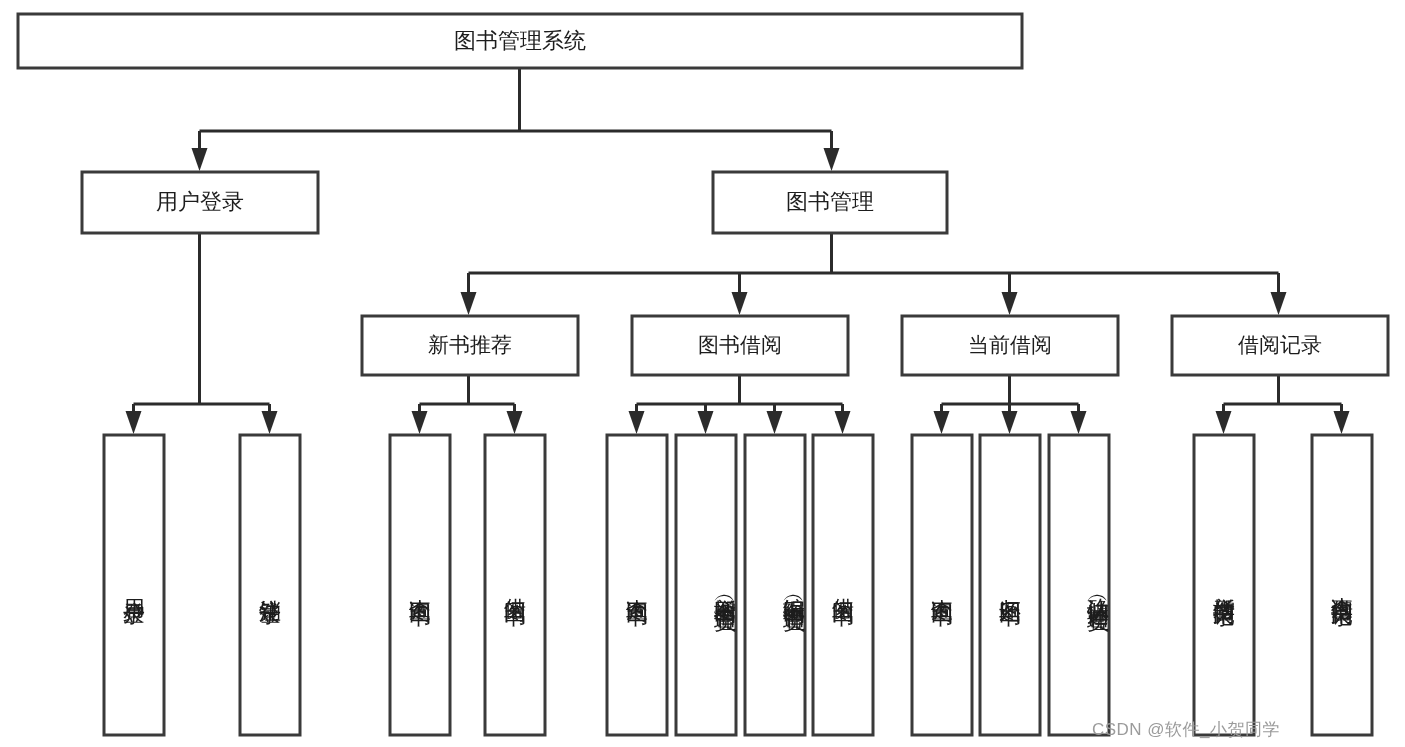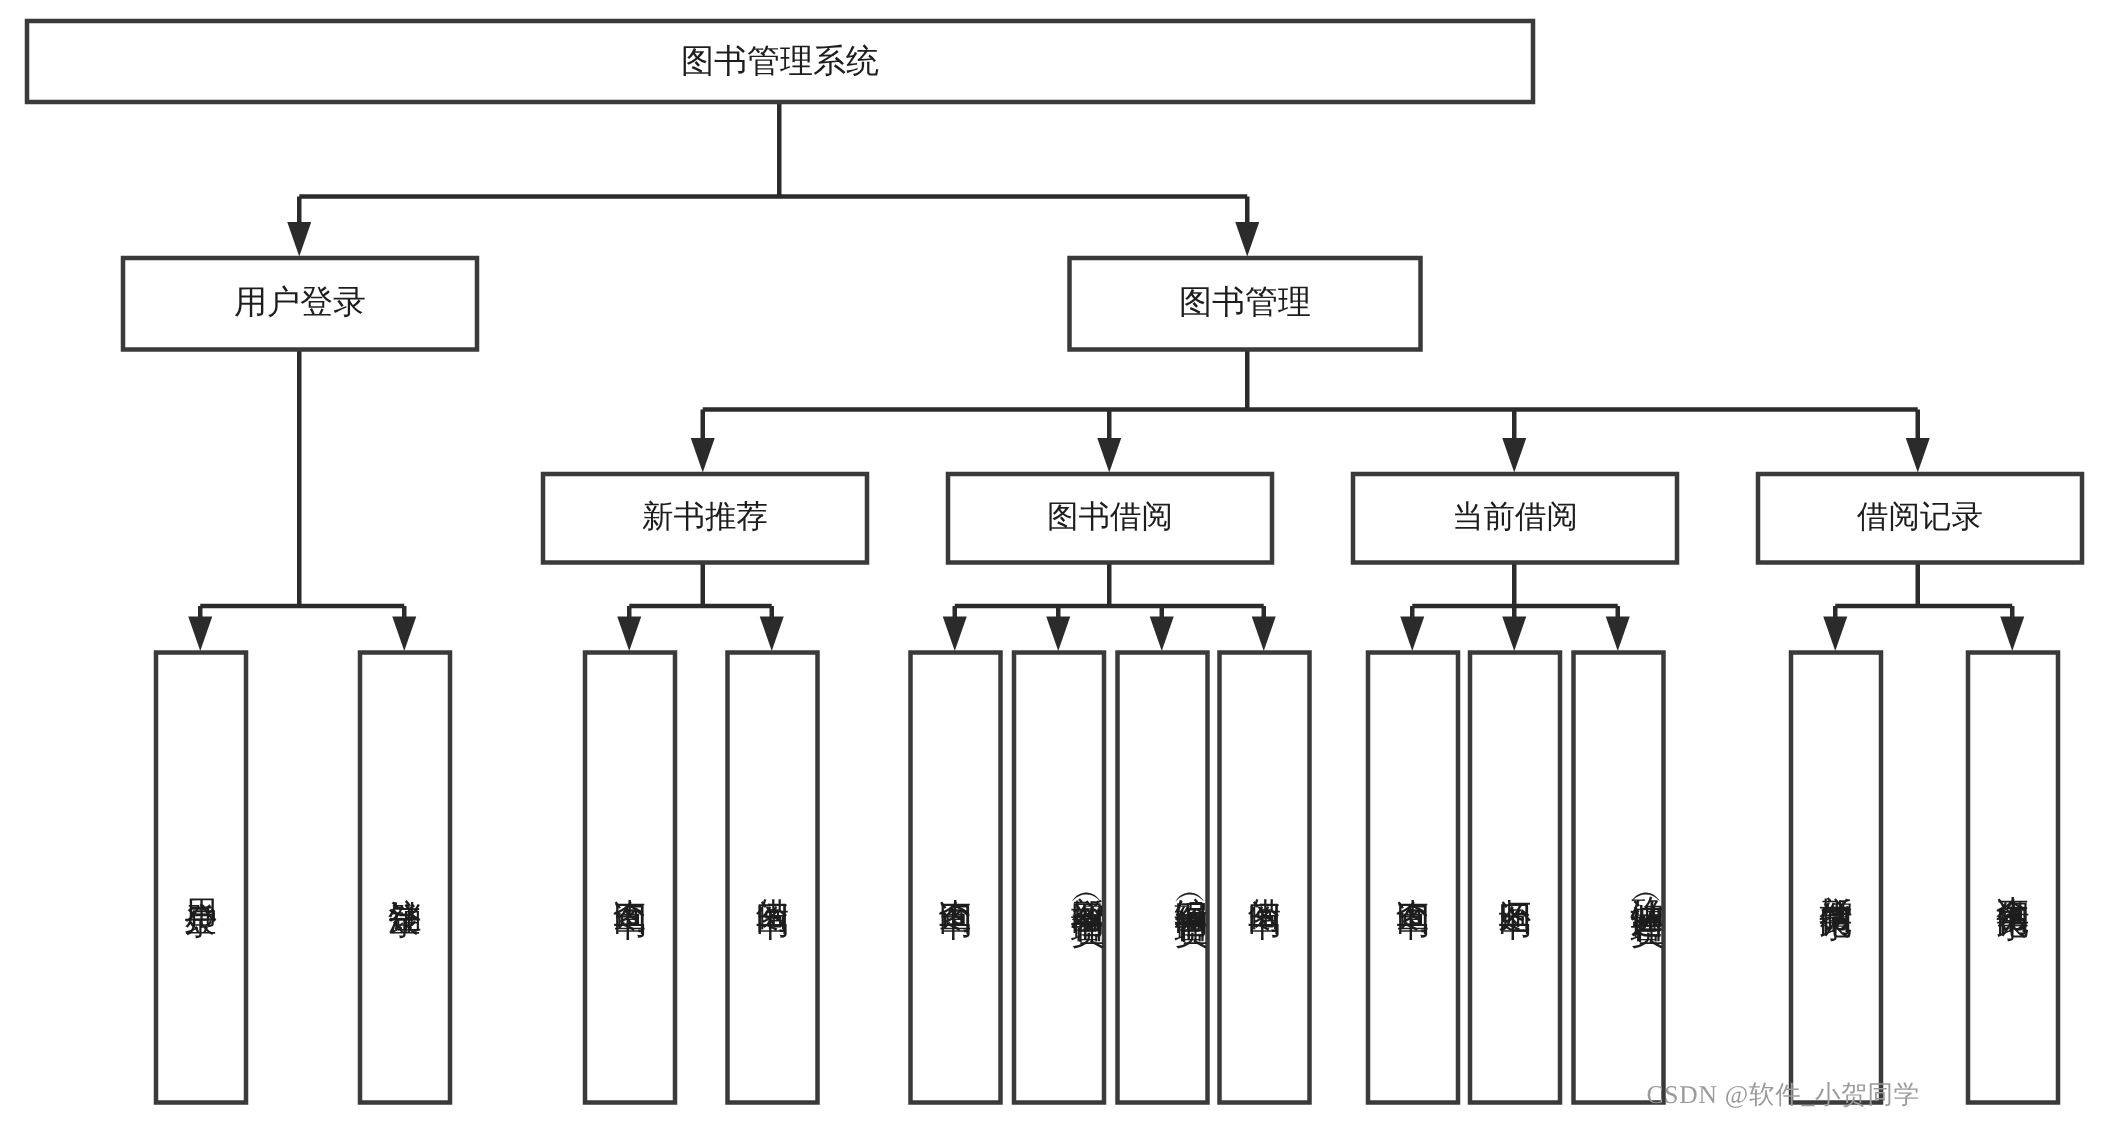--- a/index.html
+++ b/index.html
@@ -33,21 +33,21 @@
     display:flex;
     align-items:center;
     justify-content:center;
     white-space:nowrap;
     pointer-events:none;
   }
   .watermark{
     position:absolute;
     right:8px;
     bottom:6px;
-    font-family:Liberation Serif, serif;
+    font-family:Liberation Sans, sans-serif;
     font-size:17px;
     color:#9b9b9b;
     letter-spacing:0.5px;
     white-space:nowrap;
   }
 </style>
 </head>
 <body>
 
 <div id="diagram-root">

